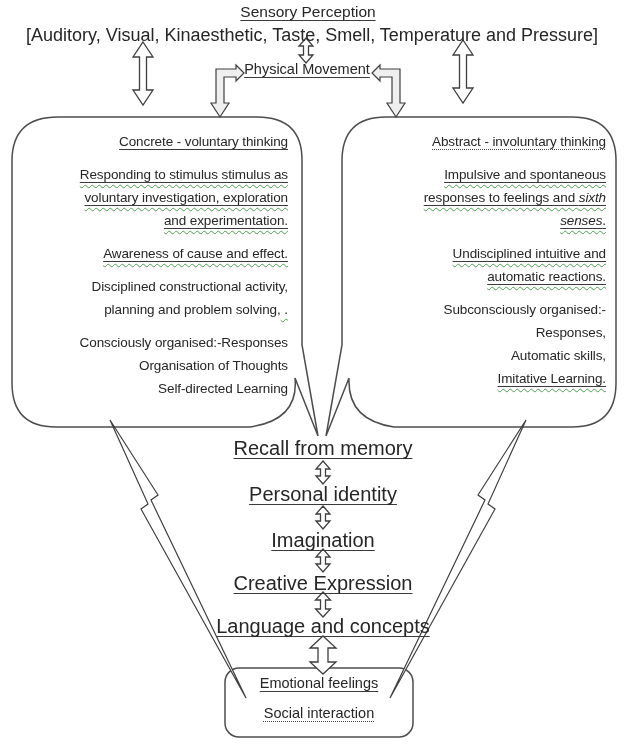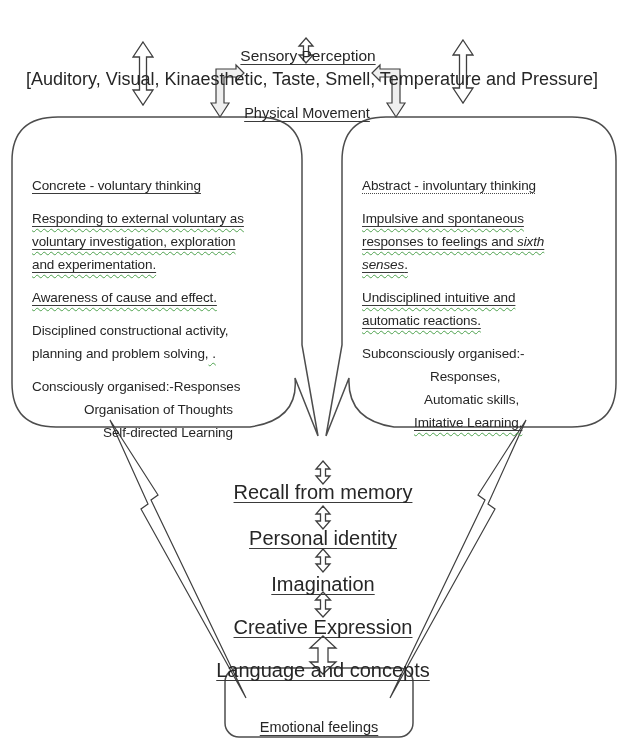--- a/index.html
+++ b/index.html
@@ -1,32 +1,32 @@
 <!DOCTYPE html>
 <html><head>
 <meta charset="utf-8">
 <style>
   html,body{margin:0;padding:0;background:#fff;}
   #canvas{
     position:relative;width:624px;height:744px;overflow:hidden;
     font-family:"Liberation Sans",sans-serif;color:#262626;background:#fff;
   }
   svg.layer{position:absolute;left:0;top:0;z-index:1;}
-  .t{position:absolute;z-index:2;white-space:nowrap;margin-top:44px;}
+  .t{position:absolute;z-index:2;white-space:nowrap;}
   .center{text-align:center;}
   .title{left:0;top:3px;width:616px;font-size:15.5px;}
   .subtitle{left:0;top:25px;width:624px;font-size:18px;}
   .pm1{left:0;top:61px;width:614px;font-size:14.5px;}
   .pm2{left:0;top:84px;width:614px;font-size:14.5px;}
   .chain{left:23px;width:600px;font-size:20px;text-align:center;}
   .bline{left:7px;width:624px;font-size:14.5px;text-align:center;}
   .boxtext{font-size:13.5px;letter-spacing:-0.1px;}
   #leftBoxText{left:32px;top:130px;width:256px;}
   #rightBoxText{left:362px;top:130px;width:244px;}
-  .ln{line-height:23px;height:23px;}
+  .ln{line-height:23px;height:23px;text-align:right;}
   .sp{height:10px;}
   .solid{
     text-decoration-line:underline;text-decoration-style:solid;
     text-decoration-color:#3a3a3a;text-decoration-thickness:1px;
     text-underline-offset:3px;text-decoration-skip-ink:none;
   }
   .wavy{
     text-decoration-line:underline;text-decoration-style:wavy;
     text-decoration-color:#4ea24e;text-decoration-thickness:1px;
     text-underline-offset:5px;text-decoration-skip-ink:none;
@@ -77,21 +77,21 @@
     <span class="solid">Sensory Perception</span>
   </div>
   <div class="t subtitle center">[Auditory, Visual, Kinaesthetic, Taste, Smell, Temperature and Pressure]</div>
   <div class="t pm1 center">
     <span class="solid">Physical Movement</span>
   </div>
 
   <div class="t boxtext" id="leftBoxText">
       <div class="ln"><span class="solid"><span>Concrete - voluntary thinking</span></span></div>
       <div class="sp"></div>
-      <div class="ln"><span class="wavy"><span class="solid"><span>Responding to external voluntary as</span></span></span></div>
+      <div class="ln"><span class="wavy"><span class="solid"><span>Responding to stimulus stimulus as</span></span></span></div>
       <div class="ln"><span class="wavy"><span class="solid"><span>voluntary investigation, exploration</span></span></span></div>
       <div class="ln"><span class="wavy"><span class="solid"><span>and experimentation.</span></span></span></div>
       <div class="sp"></div>
       <div class="ln"><span class="wavy"><span class="solid"><span>Awareness of cause and effect.</span></span></span></div>
       <div class="sp"></div>
       <div class="ln"><span>Disciplined constructional activity,</span></div>
       <div class="ln"><span>planning and problem solving,</span><span class="wv"> .</span></div>
       <div class="sp"></div>
       <div class="ln"><span>Consciously organised:-Responses</span></div>
       <div class="ln" style="margin-left: 52px;"><span>Organisation of Thoughts</span></div>

